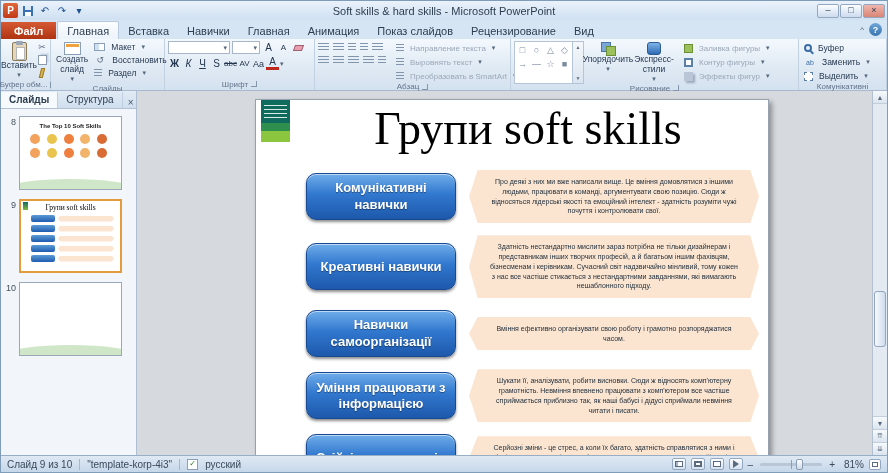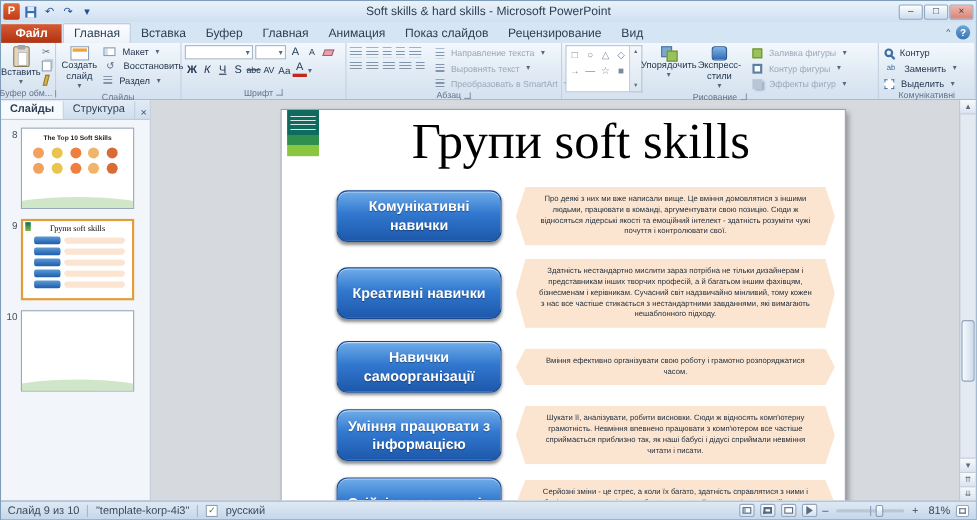--- a/index.html
+++ b/index.html
@@ -153,21 +153,21 @@
       <div class="wbtn">–</div>
       <div class="wbtn">□</div>
       <div class="wbtn close">×</div>
     </div>
   </div>
 
   <div class="tabrow">
     <div class="tab file">Файл</div>
     <div class="tab active">Главная</div>
     <div class="tab">Вставка</div>
-    <div class="tab">Буфер</div>
+    <div class="tab">Навички</div>
     <div class="tab">Главная</div>
     <div class="tab">Анимация</div>
     <div class="tab">Показ слайдов</div>
     <div class="tab">Рецензирование</div>
     <div class="tab">Вид</div>
     <div class="tab-right">
       <span class="collapse-btn">^</span>
       <span class="help-btn">?</span>
     </div>
   </div>
@@ -350,21 +350,21 @@
       <div class="rg-label">
           <span>Рисование</span>
           <span class="launcher"></span>
         </div>
     </div>
 
     <div class="rgroup" style="width:88px">
       <div class="rg-body" style="flex-direction:column;gap:2px;padding-top:3px">
         <div class="smallrow">
             <span class="ic-find"></span>
-            <span style="font-size:8.5px">Контур</span>
+            <span style="font-size:8.5px">Буфер</span>
           </div>
         <div class="smallrow">
             <span class="mini" style="font-size:7px;color:#3a6ea5">ab</span>
             <span style="font-size:8.5px">Заменить</span>
             <span class="dd">▾</span>
           </div>
         <div class="smallrow">
             <span class="ic-select"></span>
             <span style="font-size:8.5px">Выделить</span>
             <span class="dd">▾</span>

